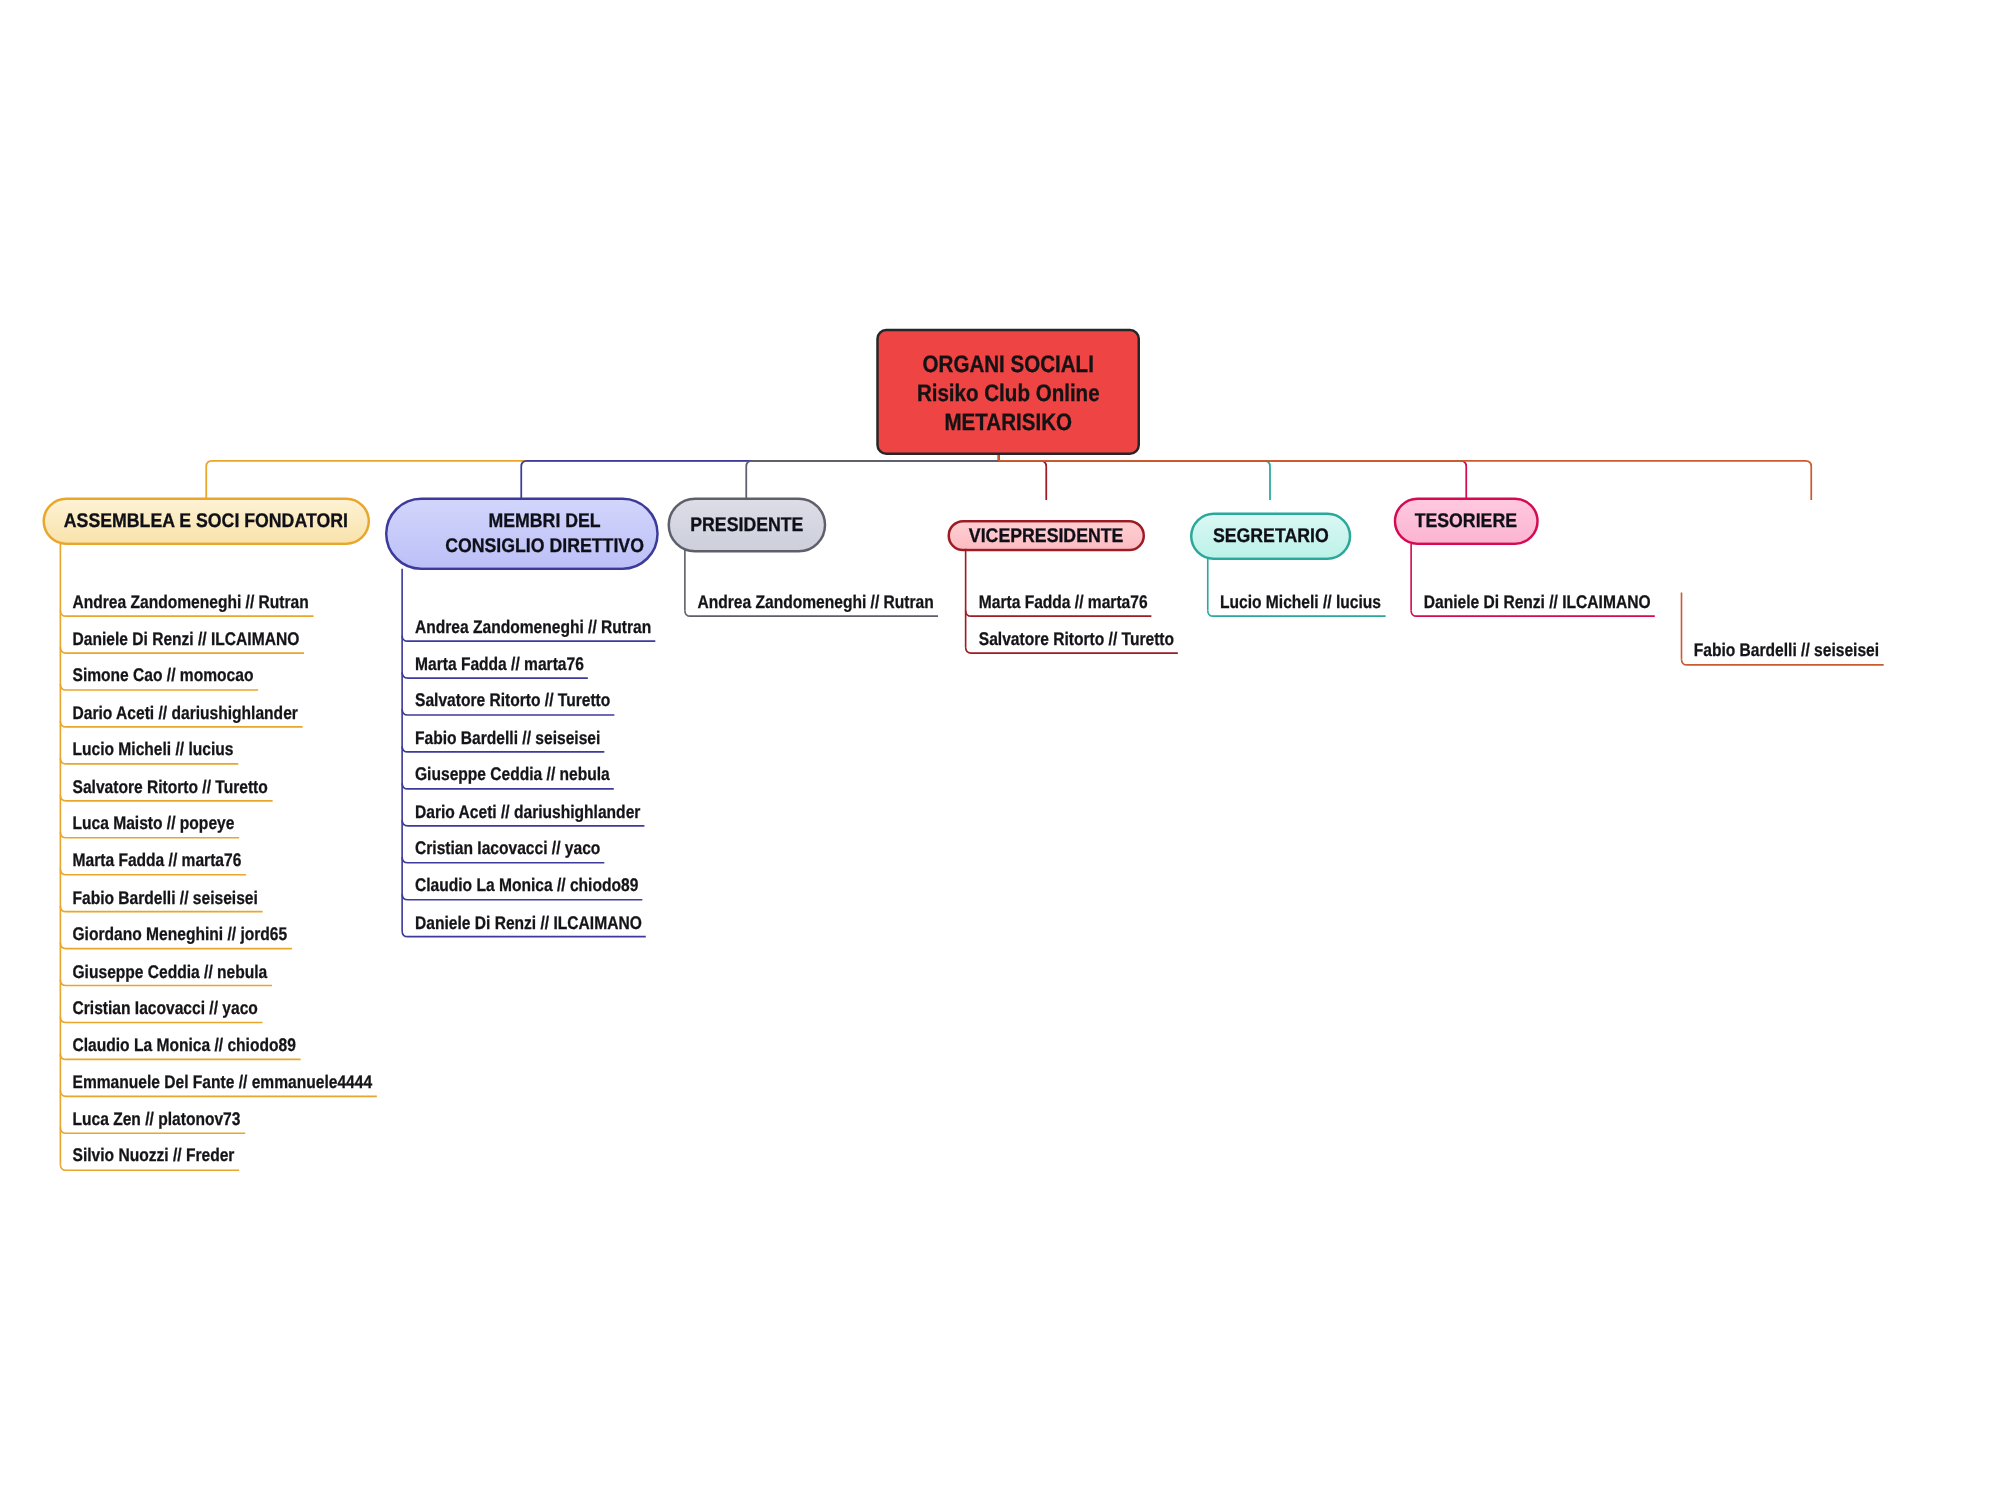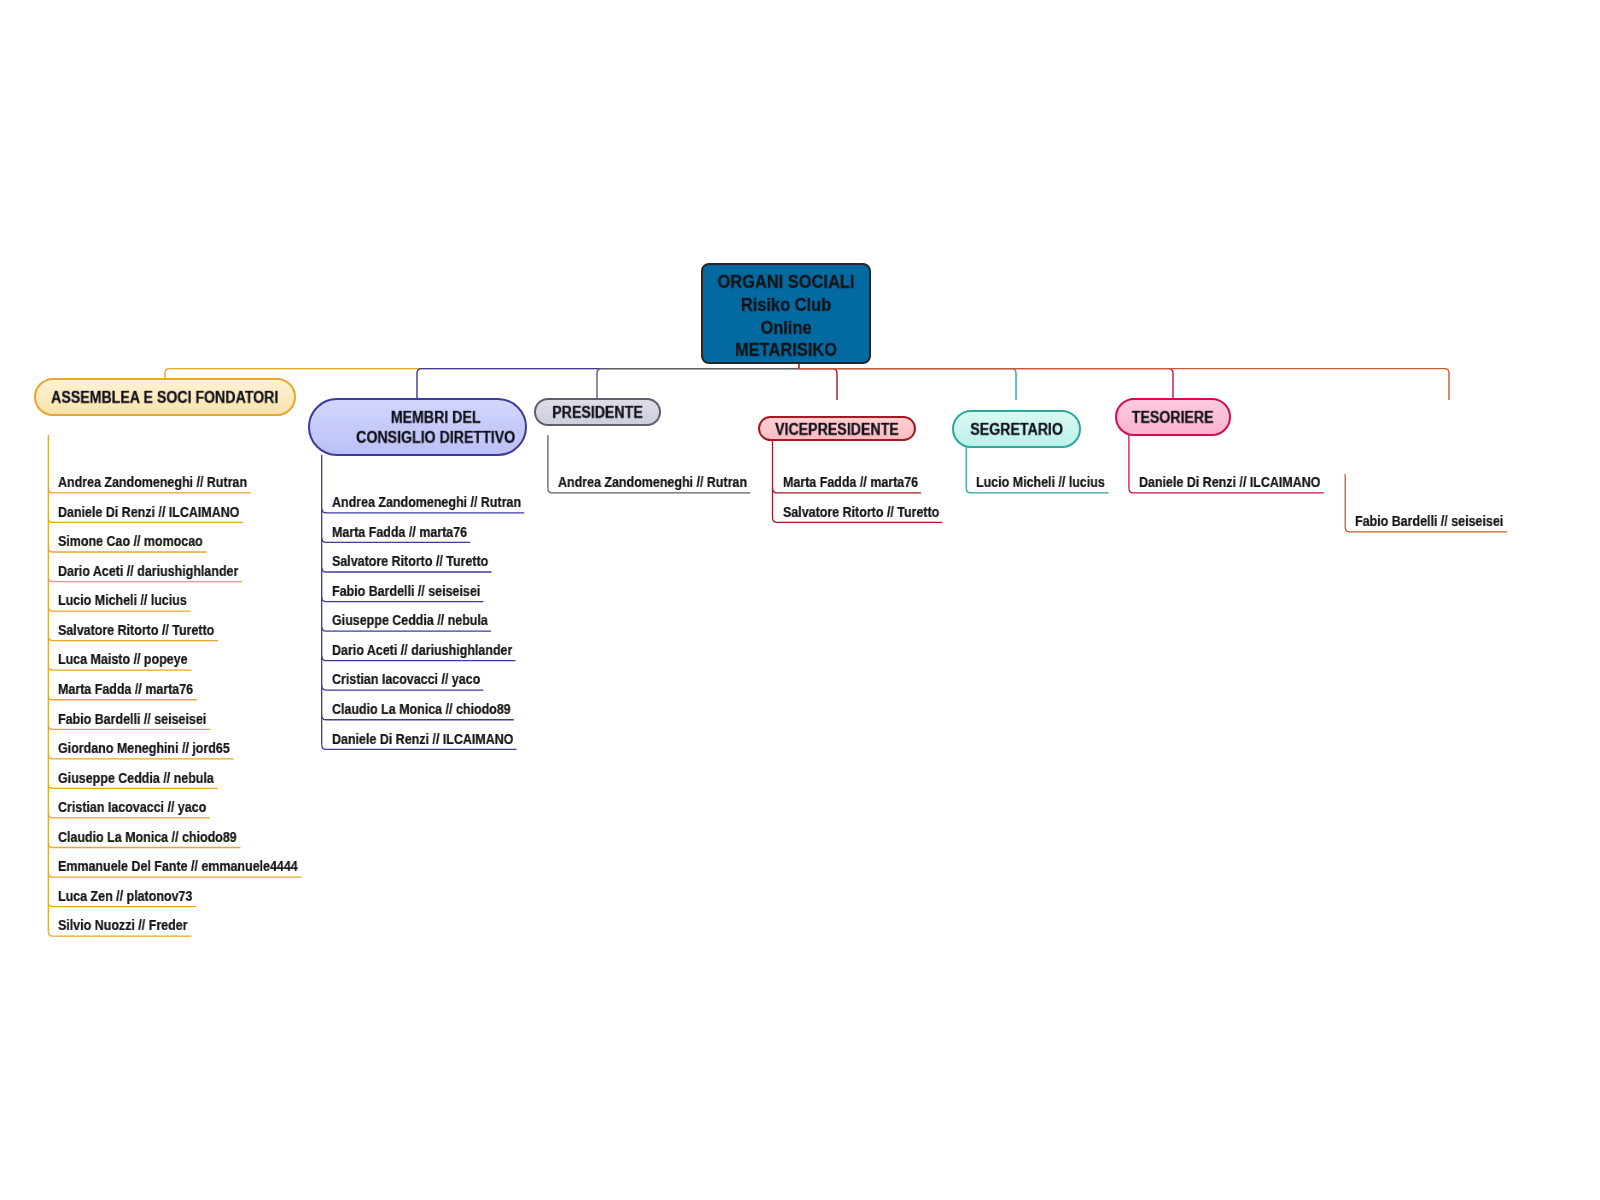--- a/index.html
+++ b/index.html
@@ -69,34 +69,34 @@
     <path class="wire" d="M 966.2 435 L 966.2 488.3" stroke-width="1.3" stroke="#2aa89b"></path>
     <path class="wire" d="M 966.2 488.3 Q 966.2 492.9 970.8 492.9 L 1108.51 492.9" stroke-width="1.3" stroke="#2aa89b"></path>
     <path class="wire" d="M 799 363.5 L 799 368.6 L 1168.5 368.6 Q 1173 368.6 1173 373.1 L 1173 400" stroke-width="1.4" stroke="#d50a52"></path>
     <path class="wire" d="M 1128.9 435 L 1128.9 488.3" stroke-width="1.3" stroke="#d50a52"></path>
     <path class="wire" d="M 1128.9 488.3 Q 1128.9 492.9 1133.5 492.9 L 1323.83 492.9" stroke-width="1.3" stroke="#d50a52"></path>
     <path class="wire" d="M 799 363.5 L 799 368.6 L 1444.5 368.6 Q 1449 368.6 1449 373.1 L 1449 400" stroke-width="1.4" stroke="#cb5c30"></path>
     <path class="wire" d="M 1345.2 474 L 1345.2 527.3" stroke-width="1.3" stroke="#cb5c30"></path>
     <path class="wire" d="M 1345.2 527.3 Q 1345.2 531.9 1349.8 531.9 L 1506.95 531.9" stroke-width="1.3" stroke="#cb5c30"></path>
   </svg>
 
-  <div class="node root-node" style="left: 701px; top: 262.5px; width: 170px; height: 101px; background-color: #0369a1; border-color: rgb(38, 38, 38);">
+  <div class="node root-node" style="left: 701px; top: 262.5px; width: 211px; height: 101px; background-color: #ef4444; border-color: rgb(38, 38, 38);">
     <span class="node-label">ORGANI SOCIALI
 Risiko Club Online
 METARISIKO</span>
   </div>
 
-  <div class="node branch-node" style="left: 34.1px; top: 378px; width: 261.9px; height: 38px; border-color: rgb(233, 166, 42); background-image: linear-gradient(rgb(253, 242, 213) 0%, rgb(249, 227, 171) 100%);">
+  <div class="node branch-node" style="left: 34.1px; top: 398px; width: 261.9px; height: 38px; border-color: rgb(233, 166, 42); background-image: linear-gradient(rgb(253, 242, 213) 0%, rgb(249, 227, 171) 100%);">
     <span class="node-label">ASSEMBLEA E SOCI FONDATORI</span>
   </div>
   <div class="node branch-node" style="left: 307.5px; top: 398px; width: 219px; height: 58px; border-color: rgb(60, 59, 154); background-image: linear-gradient(rgb(210, 213, 251) 0%, rgb(188, 192, 247) 100%); justify-content: flex-end;">
     <span class="node-label">MEMBRI DEL
 CONSIGLIO DIRETTIVO</span>
   </div>
-  <div class="node branch-node" style="left: 533.7px; top: 398px; width: 127.5px; height: 28px; border-color: rgb(94, 95, 107); background-image: linear-gradient(rgb(220, 221, 230) 0%, rgb(205, 207, 219) 100%);">
+  <div class="node branch-node" style="left: 533.7px; top: 398px; width: 127.5px; height: 44px; border-color: rgb(94, 95, 107); background-image: linear-gradient(rgb(220, 221, 230) 0%, rgb(205, 207, 219) 100%);">
     <span class="node-label">PRESIDENTE</span>
   </div>
   <div class="node branch-node" style="left: 758.3px; top: 416px; width: 158px; height: 25px; border-color: rgb(158, 27, 35); background-image: linear-gradient(rgb(255, 207, 210) 0%, rgb(251, 188, 194) 100%);">
     <span class="node-label">VICEPRESIDENTE</span>
   </div>
   <div class="node branch-node" style="left: 952px; top: 410px; width: 128.6px; height: 38px; border-color: rgb(42, 168, 155); background-image: linear-gradient(rgb(217, 248, 243) 0%, rgb(188, 242, 232) 100%);">
     <span class="node-label">SEGRETARIO</span>
   </div>
   <div class="node branch-node" style="left: 1114.7px; top: 398px; width: 116px; height: 38px; border-color: rgb(213, 10, 82); background-image: linear-gradient(rgb(255, 201, 222) 0%, rgb(252, 180, 209) 100%);">
     <span class="node-label">TESORIERE</span>

